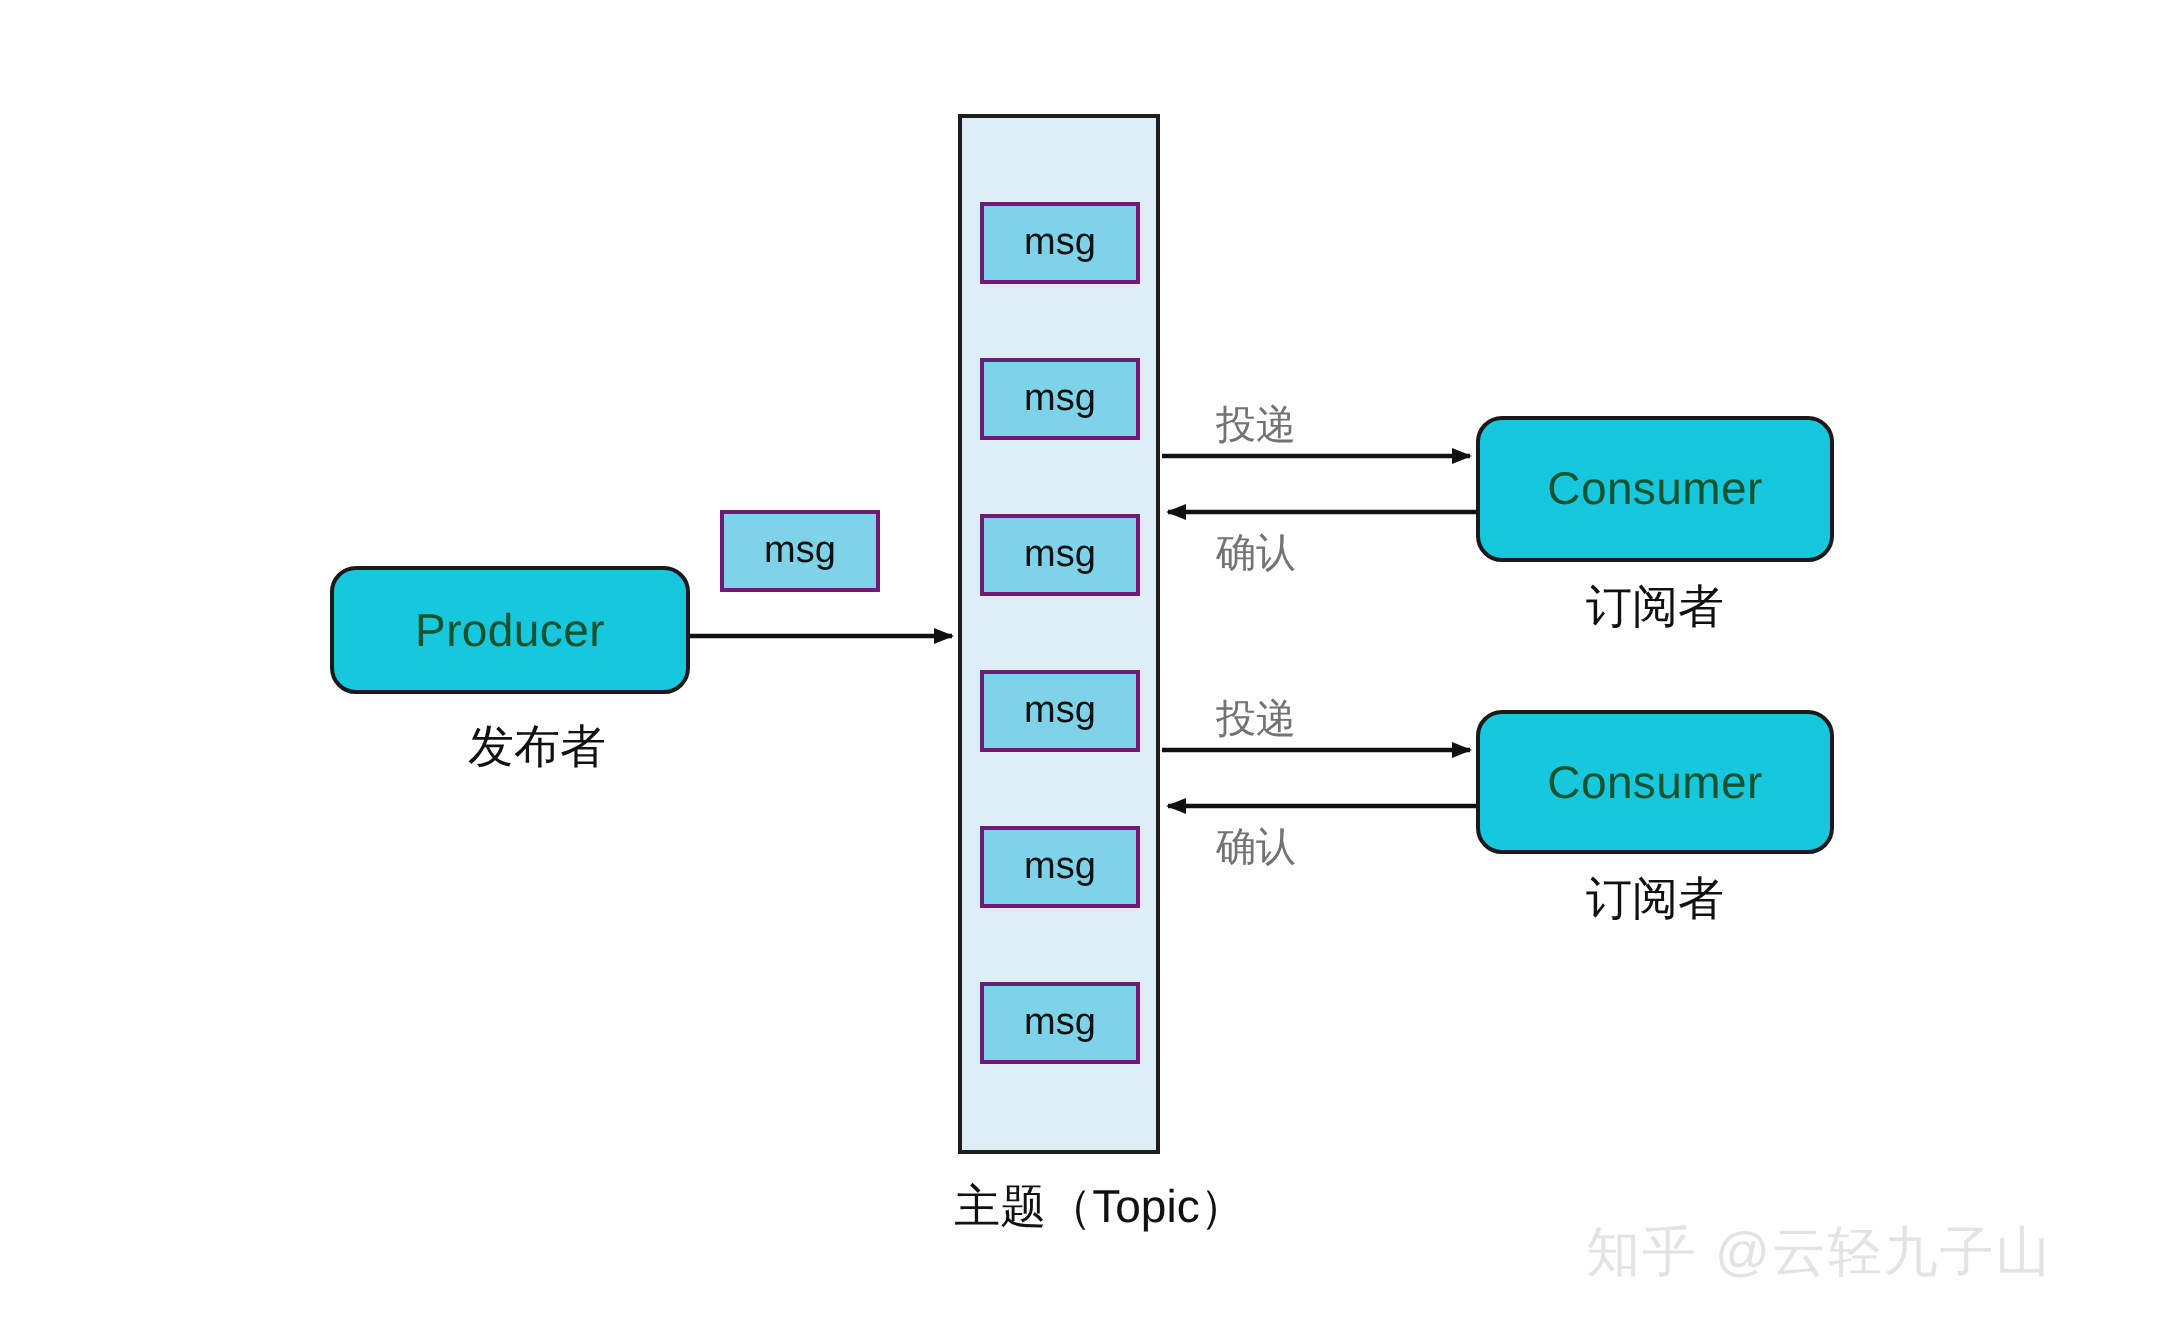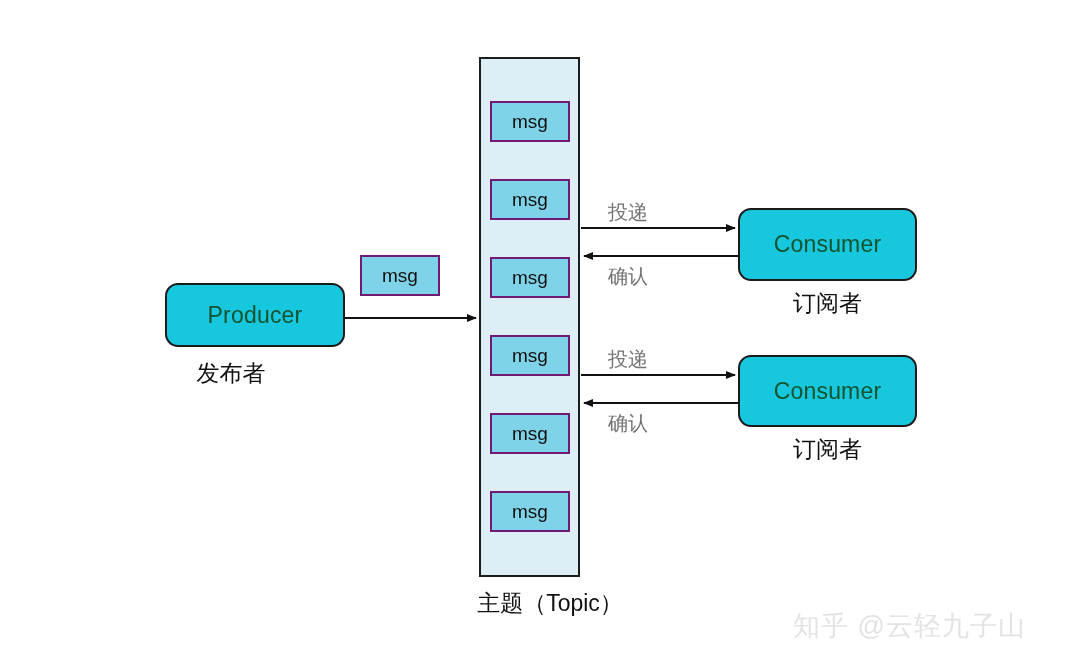--- a/index.html
+++ b/index.html
@@ -120,21 +120,21 @@
     </g>
 
     <g>
       <line x1="738" y1="403" x2="584" y2="403" stroke="#111111" stroke-width="2.2" marker-end="url(#arrowL)"></line>
     </g>
   </svg>
 
   <div class="node" style="left:141px; top:283px; width:180px; height:64px;margin-left:24px;">
     <span>Producer</span>
   </div>
-  <div class="caption" style="left:141px; top:358px; width:180px;">发布者</div>
+  <div class="caption" style="left:123px; top:358px; width:180px;text-align:right;">发布者</div>
 
   <div class="msg" style="left:360px; top:255px; width:80px; height:41px;">
     <span>msg</span>
   </div>
 
   <div class="topic-box" style="left:479px; top:57px; width:101px; height:520px;">
     <div class="msg" style="left:9px; top:42px; width:80px; height:41px;">
       <span>msg</span>
     </div>
     <div class="msg" style="left:9px; top:120px; width:80px; height:41px;">

